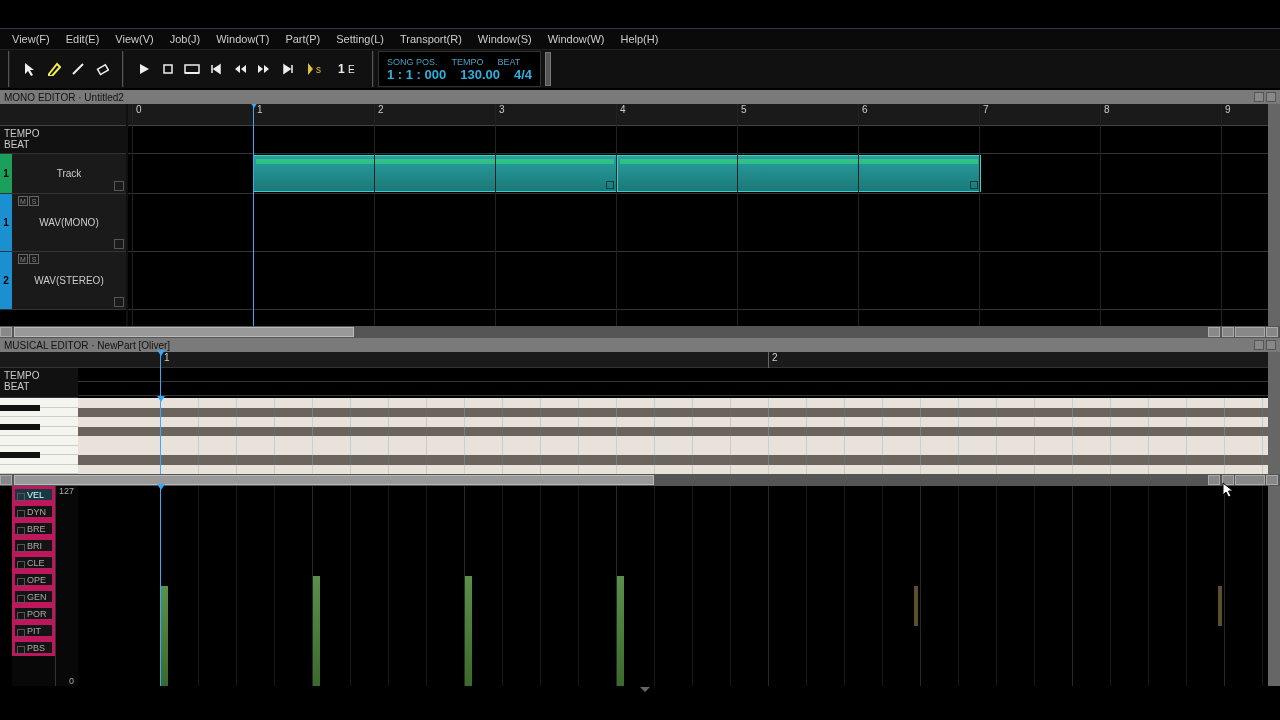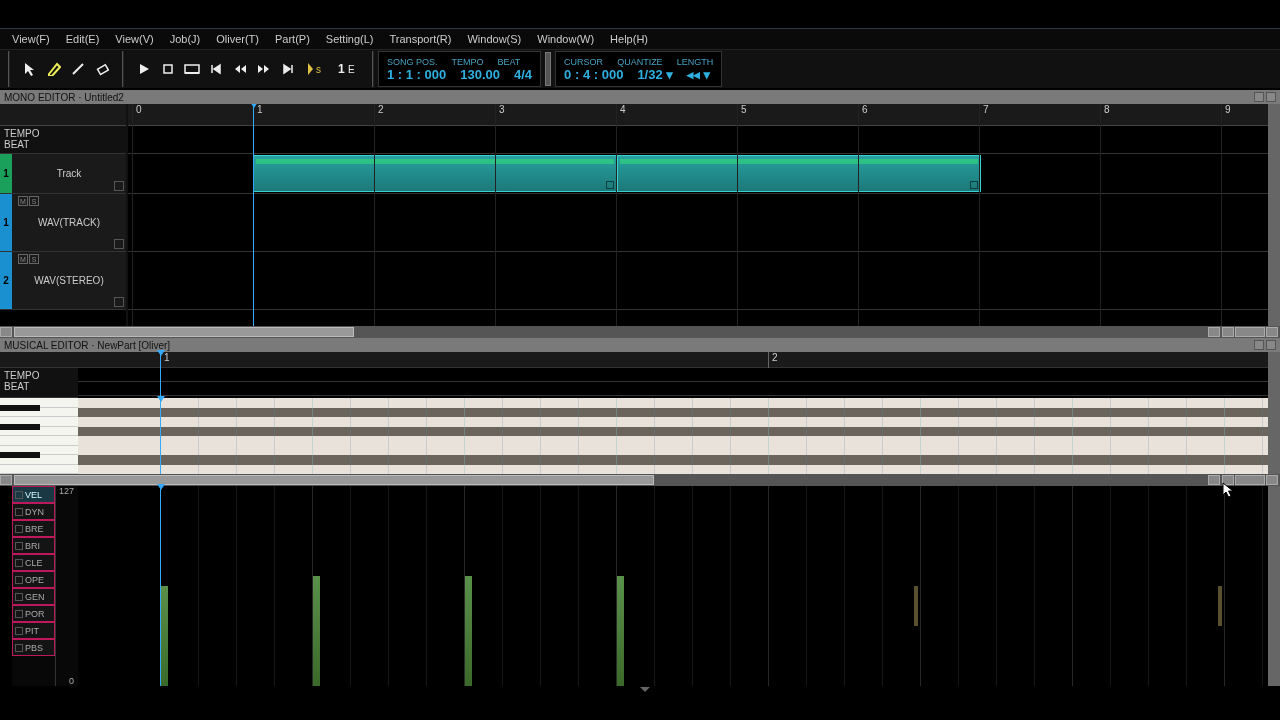--- a/index.html
+++ b/index.html
@@ -82,21 +82,21 @@
 .piano-grid .vline { position:absolute; top:0; bottom:0; border-left:1px solid rgba(90,140,160,0.25);}
 .piano-grid .vline.beat { border-left:1px solid rgba(140,180,200,0.35);}
 .me-playhead { position:absolute; top:0; bottom:0; width:1px; background:#3af; z-index:5;}
 .me-playhead::before{content:"";position:absolute;top:-2px;left:-3px;width:0;height:0;border-left:4px solid transparent;border-right:4px solid transparent;border-top:6px solid #3af;}
 .vscroll { width:12px; background:#666;}
 
 
 .params { display:flex; height: 200px;}
 .param-left { width:78px; background:#080808; display:flex;}
 .param-tabs { width:44px; display:flex; flex-direction:column; border-right:1px solid #333;}
-.param-tab { height:17px; font-size:9px; color:#aaa; border:1px solid #be185d; background:#141414; display:flex; align-items:center; padding-left:12px; position:relative; cursor:pointer;}
+.param-tab { height:17px; font-size:9px; color:#aaa; border:3px solid #be185d; background:#141414; display:flex; align-items:center; padding-left:12px; position:relative; cursor:pointer;}
 .param-tab.active { background:#1a3844; color:#cff;}
 .param-tab::before { content:""; position:absolute; left:2px; top:4px; width:6px;height:6px; border:1px solid #555;}
 .param-scale { flex:1; position:relative; font-size:9px; color:#aaa;}
 .param-scale .top { position:absolute; top:0; right:4px;}
 .param-scale .bot { position:absolute; bottom:0; right:4px;}
 .param-lane { flex:1; position:relative; background:#000;}
 .param-lane .vline { position:absolute; top:0; bottom:0; border-left:1px solid #181818;}
 .param-lane .vline.beat { border-left:1px solid #282828;}
 .vel-bar { position:absolute; bottom:0; width:8px; background: linear-gradient(to top,#3a6a2a,#5a904a);}
 .param-111 { position:absolute; top:50%; width:4px; height:40px; background:#5a5030;}
@@ -107,21 +107,21 @@
 .cursor-arrow { position:fixed; width:14px; height:18px; z-index:1000; pointer-events:none;}
 </style>
 </head>
 <body>
 
 <div class="menubar">
   <span>View(F)</span>
   <span>Edit(E)</span>
   <span>View(V)</span>
   <span>Job(J)</span>
-  <span>Oliver(T)</span>
+  <span>Window(T)</span>
   <span>Part(P)</span>
   <span>Setting(L)</span>
   <span>Transport(R)</span>
   <span>Window(S)</span>
   <span>Window(W)</span>
   <span>Help(H)</span>
 </div>
 
 <div class="toolbar">
   <div class="vsep"></div>
@@ -205,32 +205,20 @@
       <span>TEMPO</span>
       <span>BEAT</span>
     </div>
     <div class="values">
       <span>1 : 1 : 000</span>
       <span>130.00</span>
       <span>4/4</span>
     </div>
   </div>
   <div class="scrub"></div>
-  <div class="info-panel">
-    <div class="labels">
-      <span>CURSOR</span>
-      <span>QUANTIZE</span>
-      <span>LENGTH</span>
-    </div>
-    <div class="values">
-      <span>0 : 4 : 000</span>
-      <span>1/32 ▾</span>
-      <span>◂◂ ▾</span>
-    </div>
-  </div>
 </div>
 
 <div class="panel-title">
   <span>MONO EDITOR · Untitled2</span>
   <div class="winbtns">
       <div></div>
       <div></div>
     </div>
 </div>
 <div class="track-editor">
@@ -245,21 +233,21 @@
         <div class="num c0">1</div>
         <div class="name">Track</div>
         <div class="corner"></div>
       </div>
       <div class="te-track-left h58">
         <div class="num c1">1</div>
         <div class="te-ms">
             <div>M</div>
             <div>S</div>
           </div>
-        <div class="name">WAV(TRACK)</div>
+        <div class="name">WAV(MONO)</div>
         <div class="corner"></div>
       </div>
       <div class="te-track-left h58">
         <div class="num c2">2</div>
         <div class="te-ms">
             <div>M</div>
             <div>S</div>
           </div>
         <div class="name">WAV(STEREO)</div>
         <div class="corner"></div>

